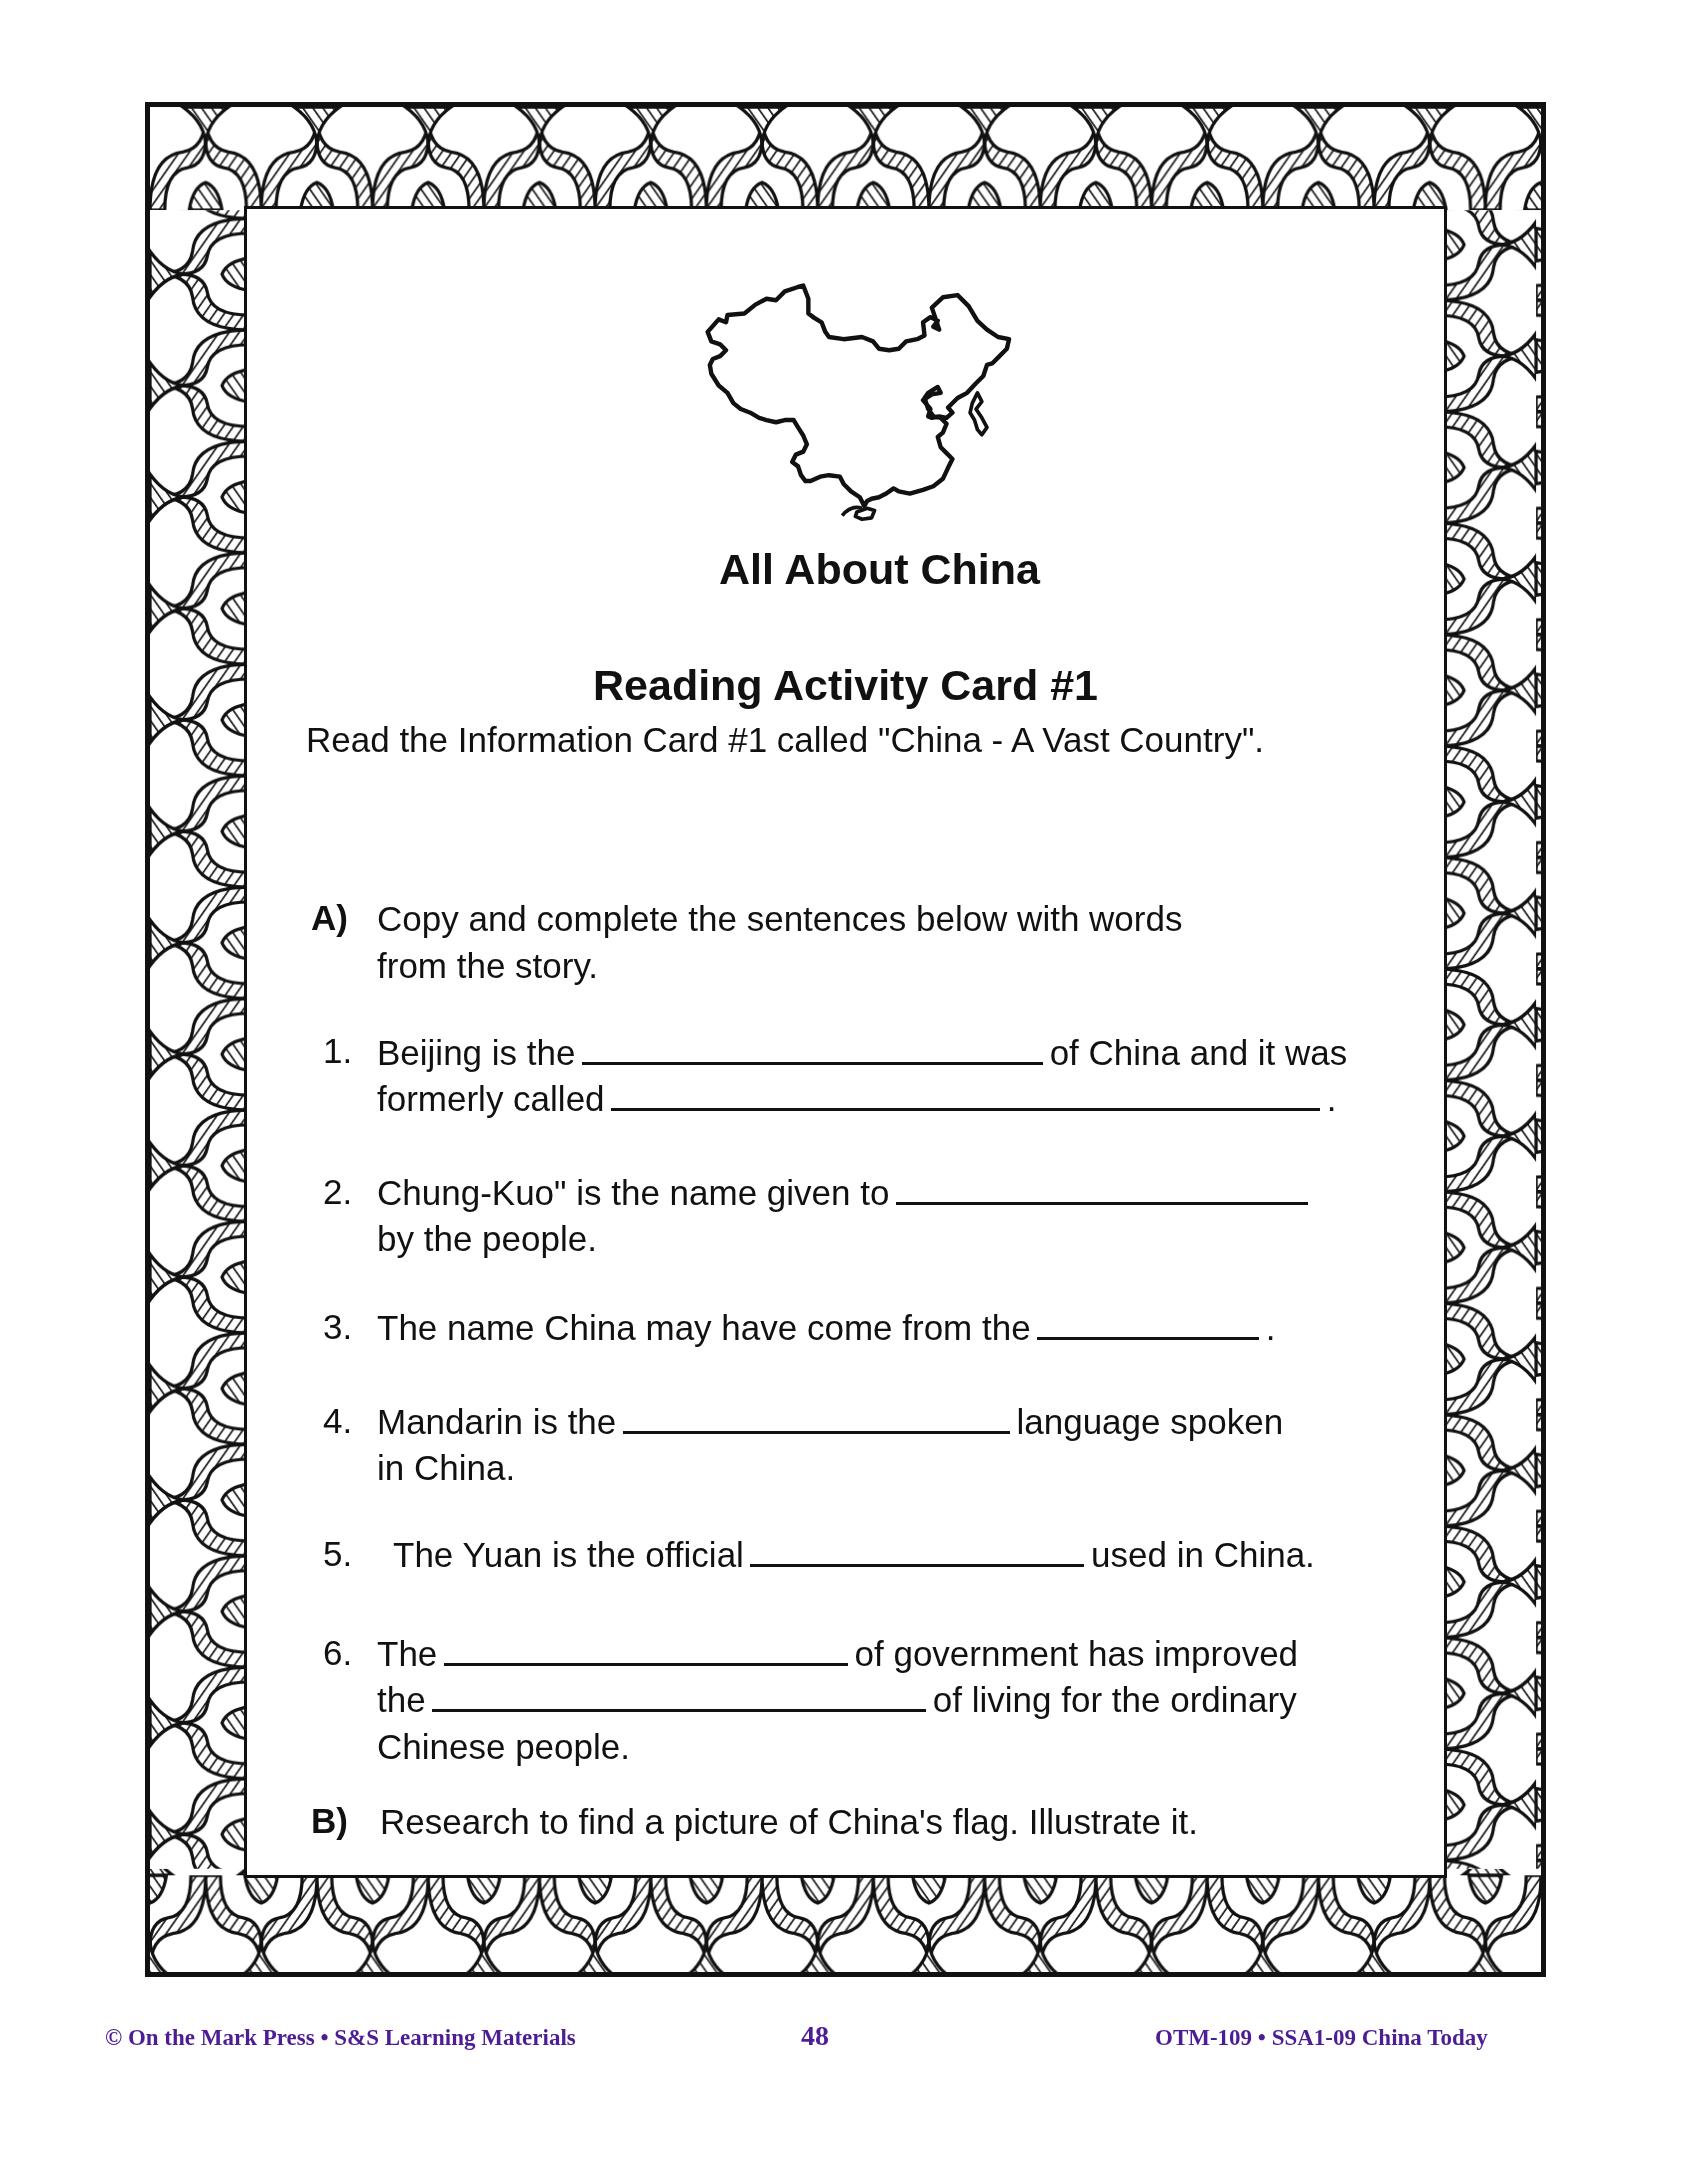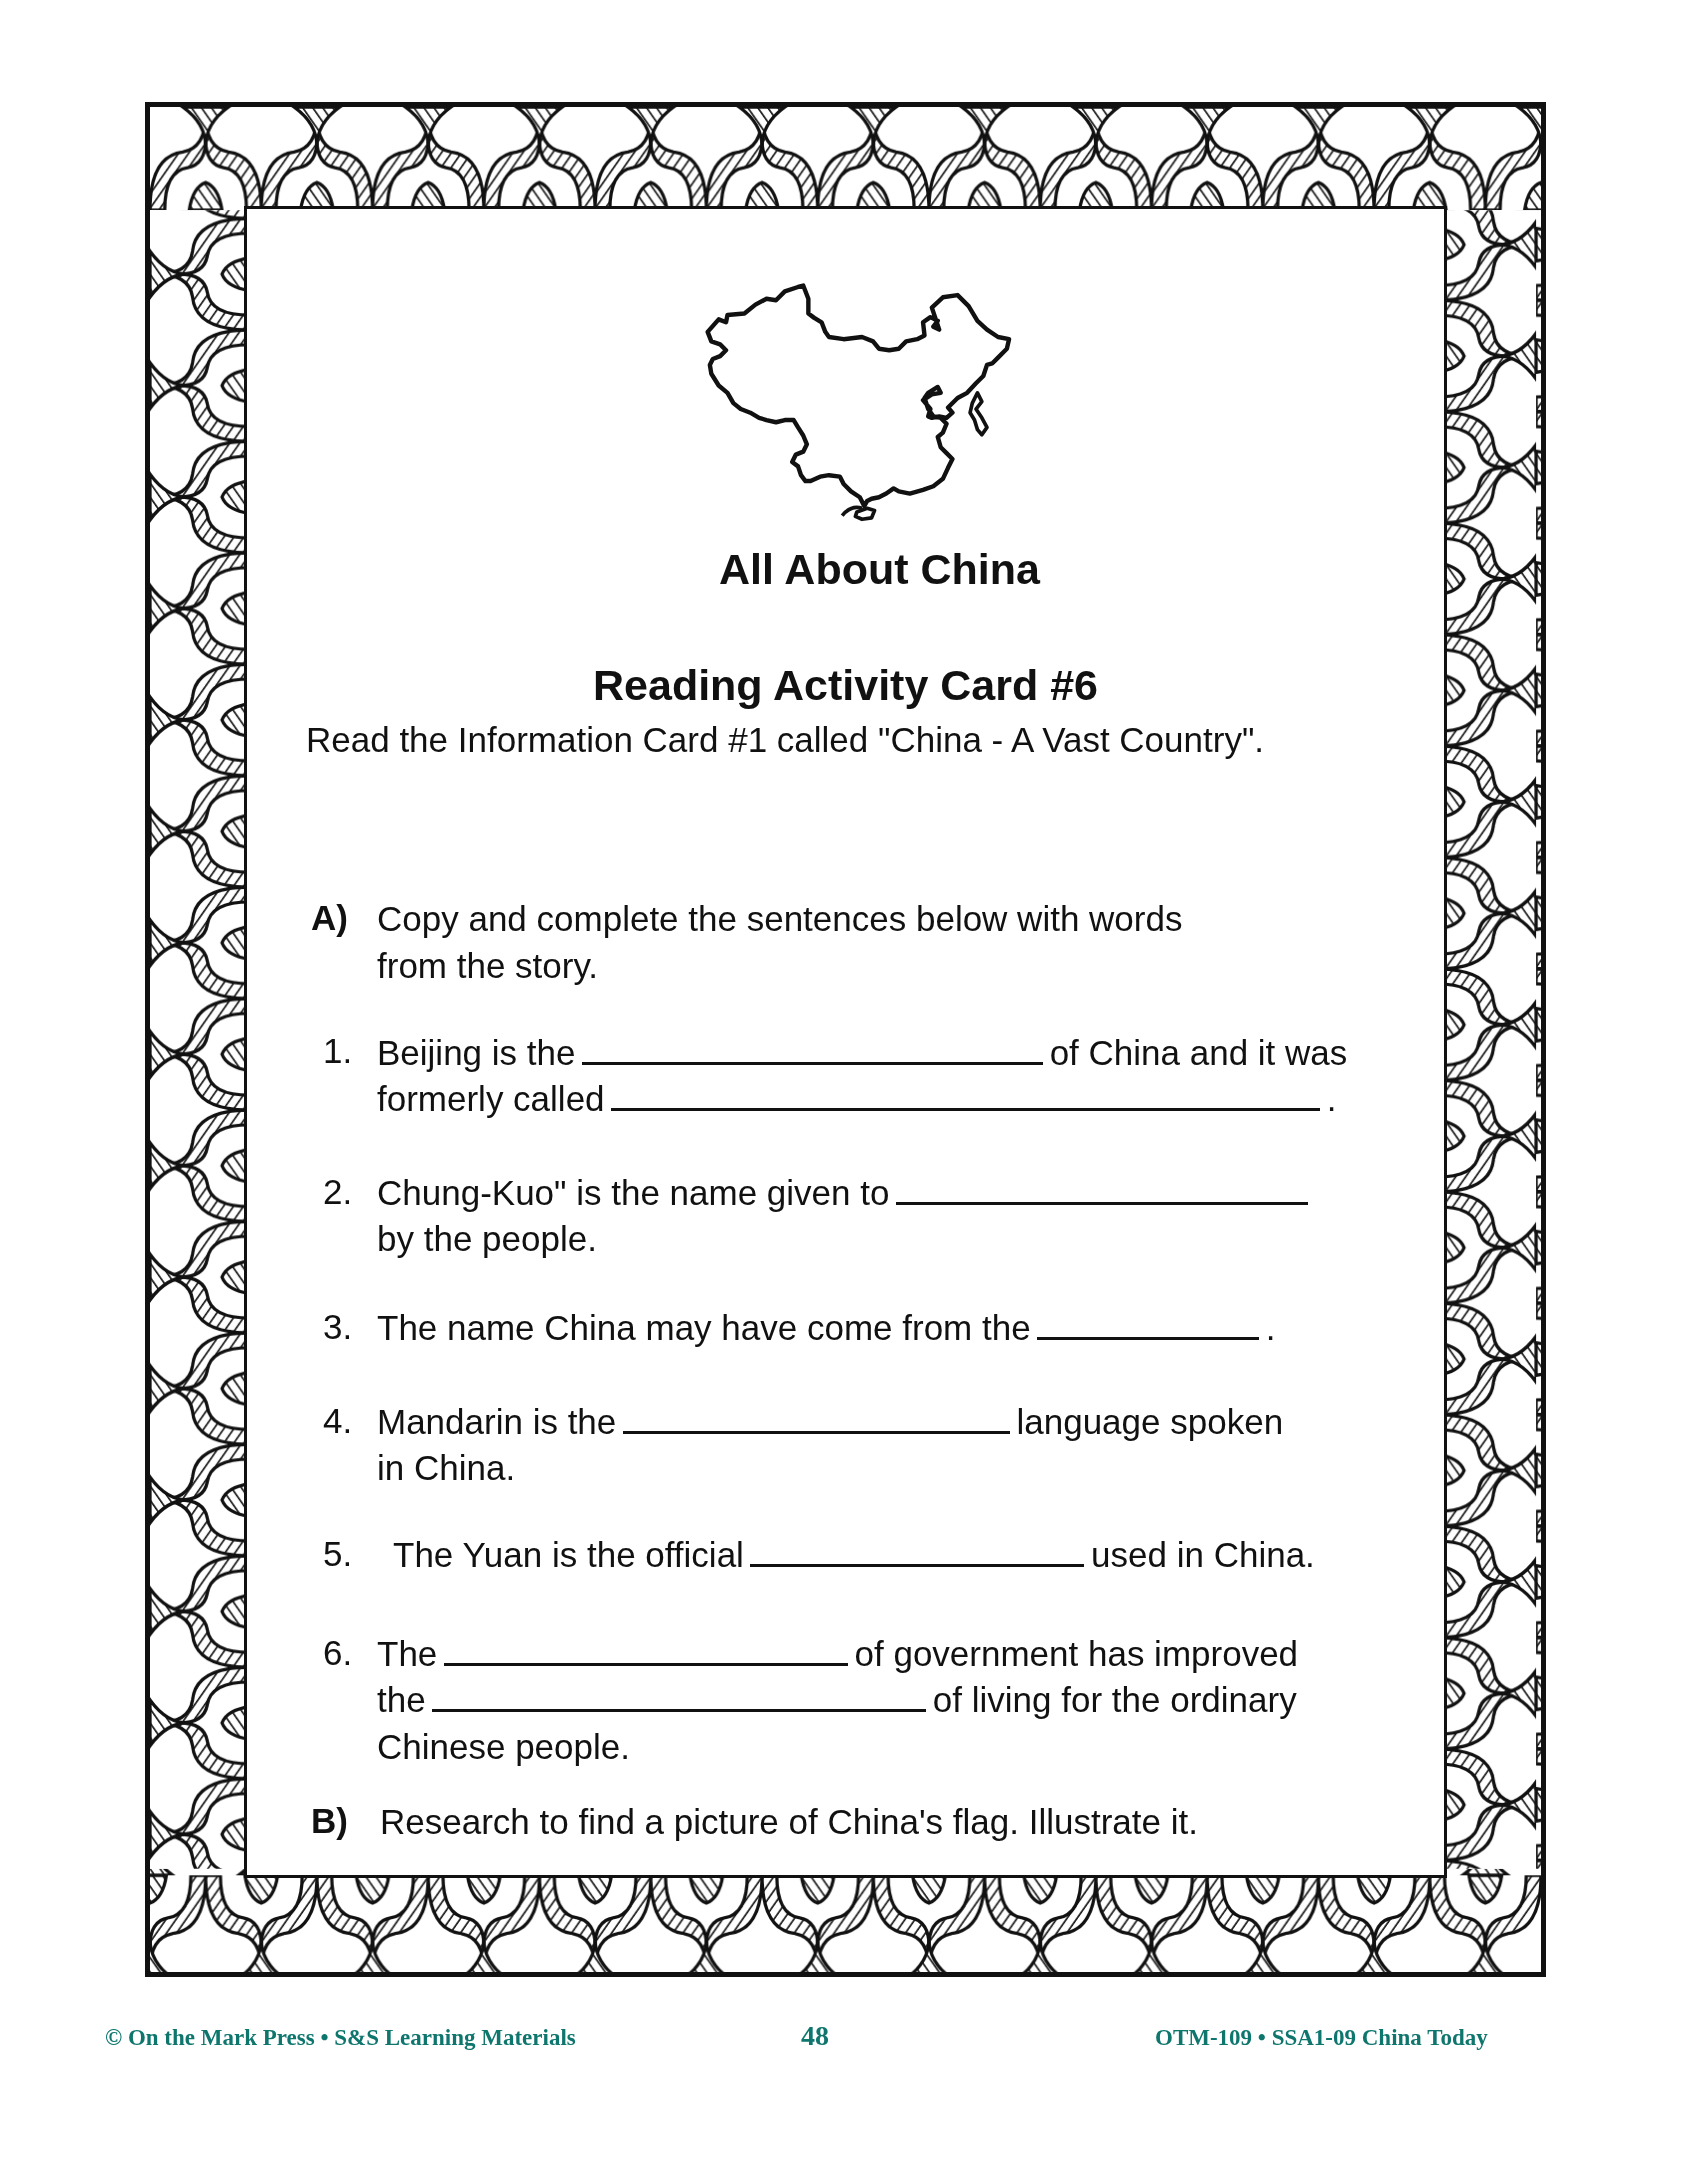--- a/index.html
+++ b/index.html
@@ -24,21 +24,21 @@
   .intro { left: 306px; top: 718px; width: 1071px; }
 
   .label { position: absolute; font-size: 35px; font-weight: bold; }
   .num { position: absolute; font-size: 35px; }
 
   .line { display: inline-block; border-bottom: 3.3px solid #111; height: 30px; vertical-align: baseline; margin: 0 6.6px; }
 
   .row { position: absolute; font-size: 35px; line-height: 46px; white-space: nowrap; }
 
   .footer { position: absolute; top: 2025px; font-family: "Liberation Serif", "DejaVu Serif", serif;
-            font-weight: bold; font-size: 23px; color: #0f766e; }
+            font-weight: bold; font-size: 23px; color: #4c1d95; }
   .footer.pg { font-weight: bold; font-size: 28px; top: 2020px; }
 </style>
 </head>
 <body>
 
 <div class="frame">
   <svg class="pattern" viewBox="0 0 1700 2276" preserveAspectRatio="none">
     <defs>
       <pattern id="hatch" width="10" height="10" patternUnits="userSpaceOnUse" patternTransform="rotate(35)">
         <rect width="10" height="10" fill="#fff"></rect>
@@ -71,21 +71,21 @@
 <div class="panel"></div>
 
 <svg class="map" viewBox="0 0 480 370">
   <path d="M45,95 L60,78 L70,82 L72,72 L95,70 L110,58 L125,50 L138,52 L150,40 L168,34 L175,32 L182,50 L182,70 L190,76 L200,82 L205,95 L210,102 L230,105 L255,102 L270,108 L278,118 L292,120 L305,118 L315,108 L330,105 L340,100 L338,82 L348,75 L358,80 L352,88 L360,92 L350,62 L365,48 L385,45 L400,60 L412,80 L425,92 L440,102 L455,105 L452,118 L440,130 L432,138 L425,140 L420,155 L410,165 L398,178 L385,185 L372,198 L378,205 L370,212 L360,210 L350,212 L345,210 L348,200 L338,188 L350,180 L362,178 L358,170 L345,178 L340,185 L345,200 L352,210 L362,212 L370,220 L365,232 L358,238 L362,252 L370,260 L378,268 L372,280 L365,295 L352,305 L338,310 L320,315 L305,312 L298,308 L288,315 L278,320 L268,322 L262,325 L258,332 L252,320 L240,312 L230,302 L225,292 L210,290 L198,292 L185,298 L178,298 L172,290 L168,278 L160,272 L165,262 L175,258 L180,248 L175,236 L168,225 L162,215 L150,215 L138,218 L125,215 L115,212 L103,205 L90,200 L80,192 L72,178 L60,168 L50,152 L48,140 L52,132 L62,128 L70,120 L62,112 L50,108 L45,95 Z" fill="none" stroke="#111" stroke-width="6" stroke-linejoin="round"></path>
   <path d="M412,178 L418,190 L410,200 L418,212 L425,225 L418,235 L412,228 L408,215 L402,205 L405,192 Z" fill="none" stroke="#111" stroke-width="5" stroke-linejoin="round"></path>
   <path d="M255,335 Q240,330 228,345" fill="none" stroke="#111" stroke-width="5"></path>
   <path d="M248,340 L262,335 L272,338 L268,348 L255,350 L246,346 Z" fill="none" stroke="#111" stroke-width="5" stroke-linejoin="round"></path>
 </svg>
 
 <div class="title t1">All About China</div>
-<div class="title t2">Reading Activity Card #6</div>
+<div class="title t2">Reading Activity Card #1</div>
 
 <div class="txt intro">Read the Information Card #1 called "China - A Vast Country".</div>
 
 <div class="label" style="left:311px; top:898px;">A)</div>
 <div class="row" style="left:377px; top:896px;">Copy and complete the sentences below with words</div>
 <div class="row" style="left:377px; top:943px;">from the story.</div>
 
 <div class="num" style="left:323px; top:1031px;">1.</div>
 <div class="row" style="left:377px; top:1030px;">
   <span>Beijing is the</span><span class="line" style="width:461px;"></span><span>of China and it was</span>

